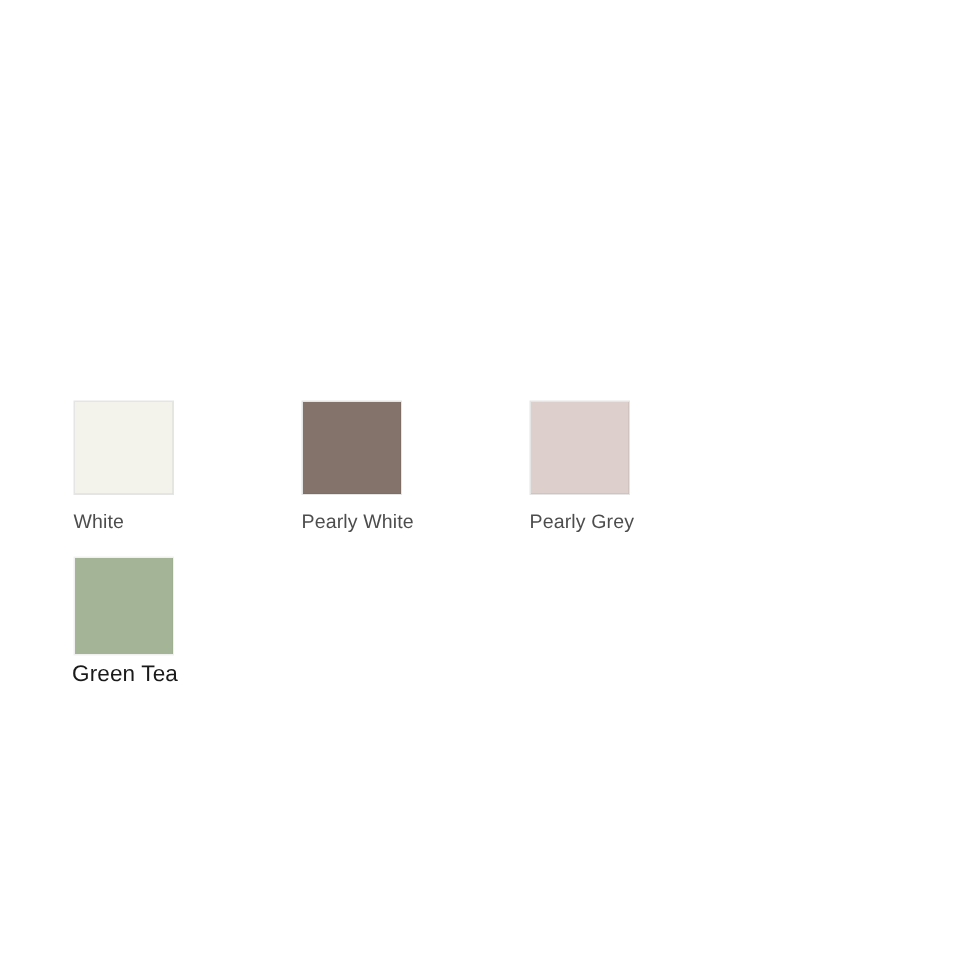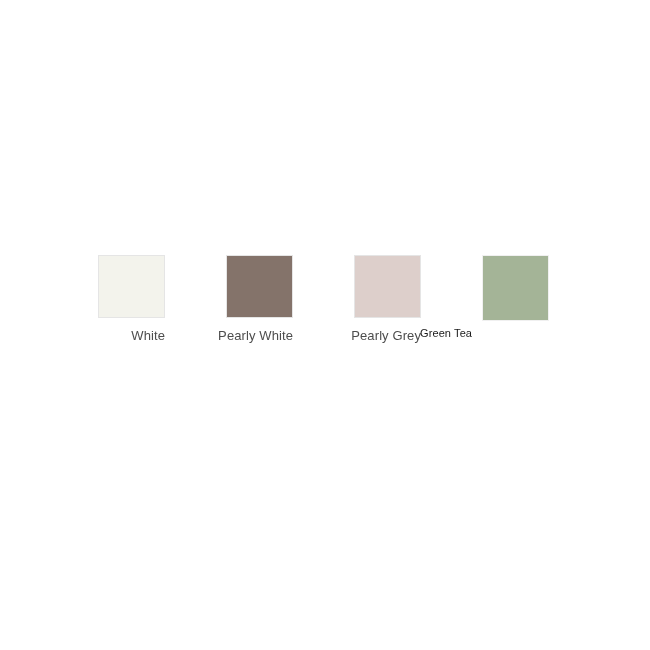--- a/index.html
+++ b/index.html
@@ -28,25 +28,25 @@
     left: 37px;
     top: 255px;
     width: 600px;
     display: flex;
     flex-wrap: wrap;
     align-content: flex-start;
   }
 
   .swatch-cell {
     width: 128px;
-    margin: 0;
+    margin: 12px;
     padding: 0;
     display: flex;
     flex-direction: column;
-    align-items: flex-end;
+    align-items: flex-start;
     margin-bottom: 4px;
   }
 
   .swatch-chip {
     width: 67px;
     height: 63px;
     box-sizing: border-box;
     border: 1px solid rgba(0, 0, 0, 0.10);
     background-clip: padding-box;
   }
@@ -62,21 +62,21 @@
   }
 
   
   .swatch-cell.row-2 .swatch-chip {
     width: 67px;
     height: 66px;
     border-color: rgba(0, 0, 0, 0.06);
   }
   .swatch-cell.row-2 .swatch-label {
     margin-top: 6px;
-    font-size: 11px;
+    font-size: 15px;
     line-height: 13px;
     color: #1a1a1a;
     align-self: flex-start;
     margin-left: -1px;
   }
 </style>
 </head>
 <body>
 
 <div id="swatch-picker">

